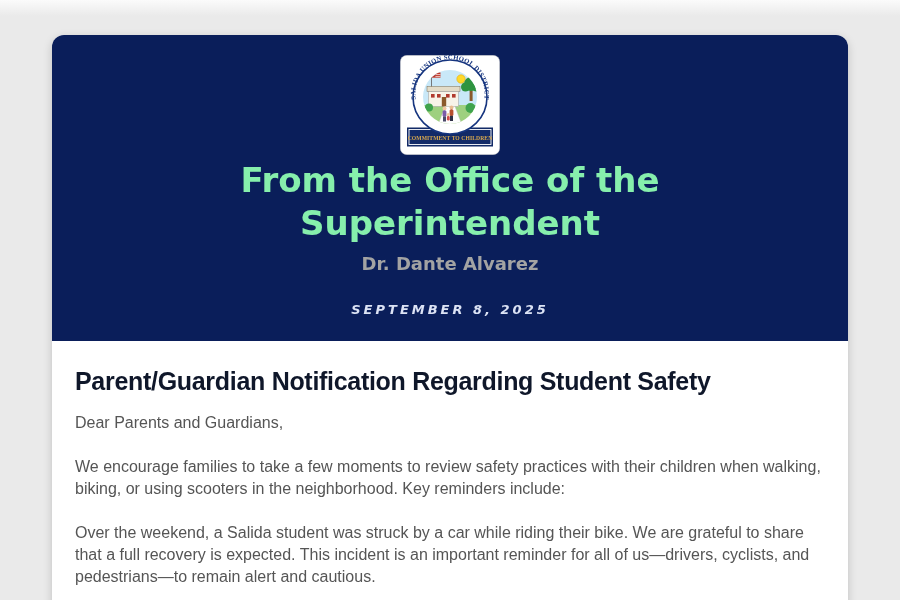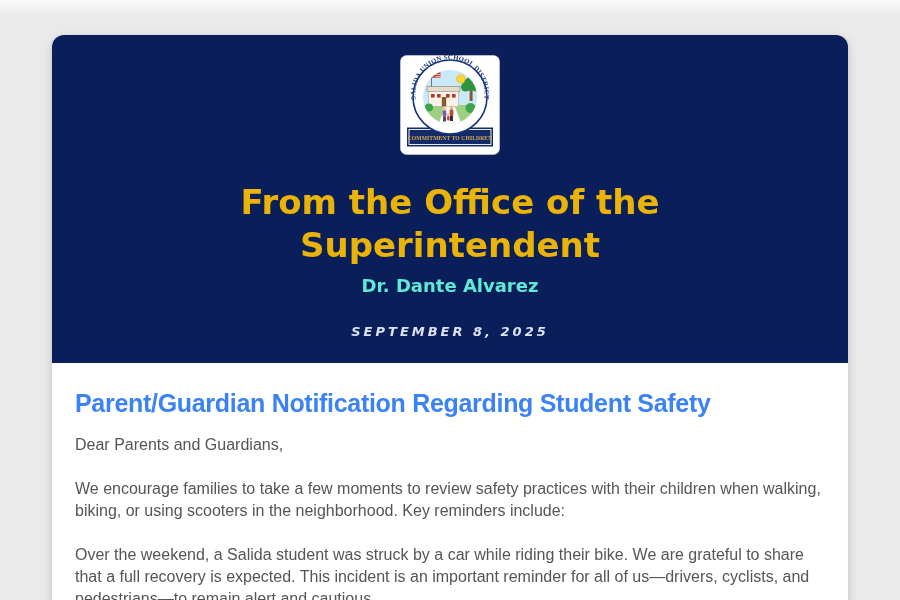--- a/index.html
+++ b/index.html
@@ -32,49 +32,49 @@
     display: inline-block;
     width: 100px;
     height: 100px;
     line-height: 0;
   }
   .header-title {
     font-family: "DejaVu Sans", sans-serif;
     font-weight: bold;
     font-size: 34px;
     line-height: 1.26;
-    color: #eab308;
-    margin: 22px auto 0 auto;
+    color: #86efac;
+    margin: 0 auto 0 auto;
     max-width: 540px;
   }
   .header-subtitle {
     font-family: "DejaVu Sans", sans-serif;
     font-weight: bold;
     font-size: 18px;
-    color: #5eead4;
+    color: #a3a3a3;
     margin-top: 8px;
   }
   .header-date {
     font-family: "DejaVu Sans", sans-serif;
     font-weight: bold;
     font-size: 13px;
     letter-spacing: 3px;
     color: #dce3f5;
     margin-top: 28px;
     font-style: italic;
   }
   .card-body {
     background: #ffffff;
     padding: 26px 23px 60px 23px;
   }
   .letter-heading {
     font-family: "Liberation Sans", sans-serif;
     font-weight: bold;
     font-size: 25px;
-    color: #3b82f6;
+    color: #0f172a;
     margin: 0 0 7px 0;
     letter-spacing: -0.3px;
   }
   .letter-text {
     font-size: 16px;
     line-height: 22px;
     color: #555555;
     margin: 16px 0 22px 0;
     max-width: 752px;
   }

